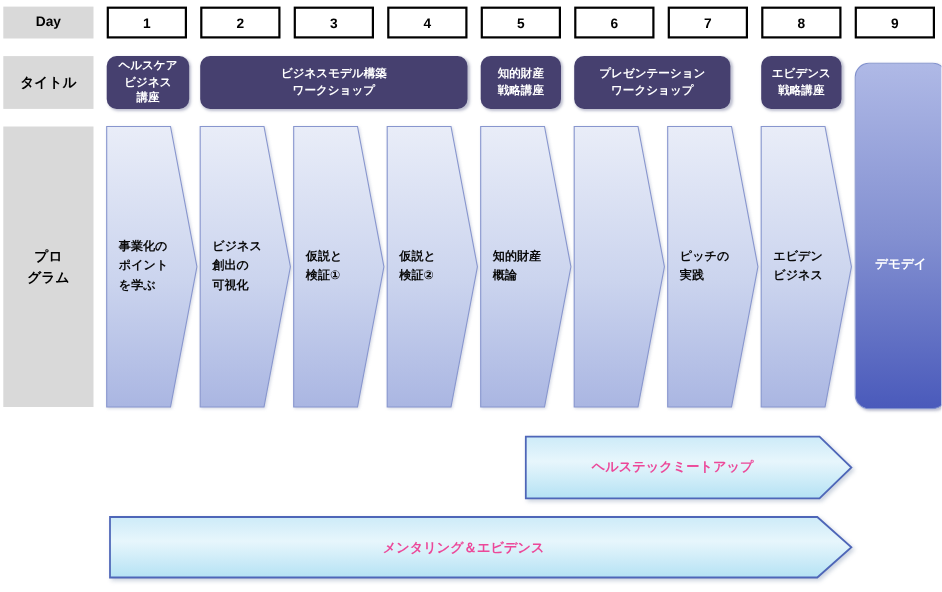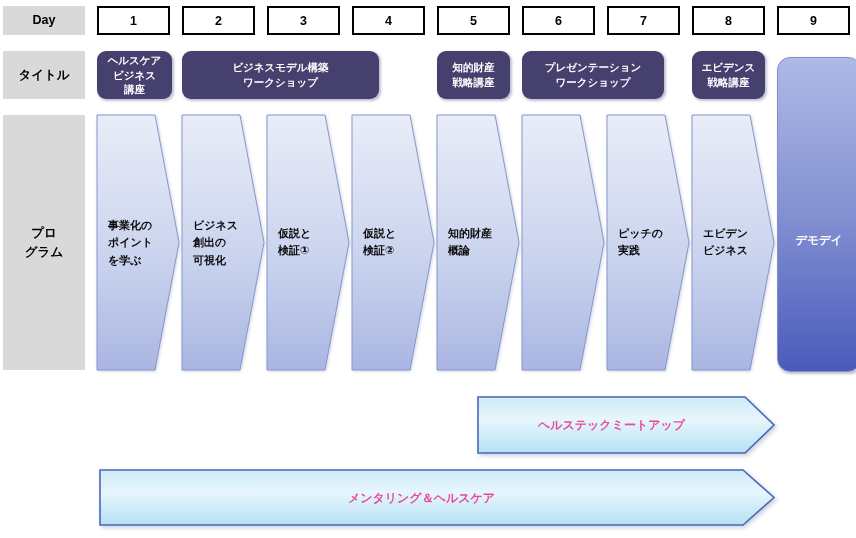--- a/index.html
+++ b/index.html
@@ -88,21 +88,21 @@
   <div class="daybox" style="left:437px">5</div>
   <div class="daybox" style="left:522px">6</div>
   <div class="daybox" style="left:607px">7</div>
   <div class="daybox" style="left:692px">8</div>
   <div class="daybox" style="left:777px">9</div>
 
   <div class="row-label title-label">タイトル</div>
   <div class="title" style="left:97px;width:75px">ヘルスケア
 ビジネス
 講座</div>
-  <div class="title" style="left:182px;width:197px">ビジネスモデル構築
+  <div class="title" style="left:182px;width:243px">ビジネスモデル構築
 ワークショップ</div>
   <div class="title" style="left:437px;width:73px">知的財産
 戦略講座</div>
   <div class="title" style="left:522px;width:142px">プレゼンテーション
 ワークショップ</div>
   <div class="title" style="left:692px;width:73px">エビデンス
 戦略講座</div>
 
   <div class="row-label program-label">プロ
 グラム</div>
@@ -172,16 +172,16 @@
     <svg viewBox="0 0 296 56" preserveAspectRatio="none">
       <polygon points="0,0 267,0 296,28 267,56 0,56" fill="url(#gradBanner)" stroke="var(--banner-border,#4E66B8)" stroke-width="1.6"></polygon>
     </svg>
     <div class="banner-text">ヘルステックミートアップ</div>
   </div>
 
   <div class="banner banner-mentoring">
     <svg viewBox="0 0 674 55" preserveAspectRatio="none">
       <polygon points="0,0 643,0 674,27.5 643,55 0,55" fill="url(#gradBanner)" stroke="var(--banner-border,#4E66B8)" stroke-width="1.6"></polygon>
     </svg>
-    <div class="banner-text">メンタリング＆ヘルスケア</div>
+    <div class="banner-text">メンタリング＆エビデンス</div>
   </div>
 
 </div>
 
 </body></html>

